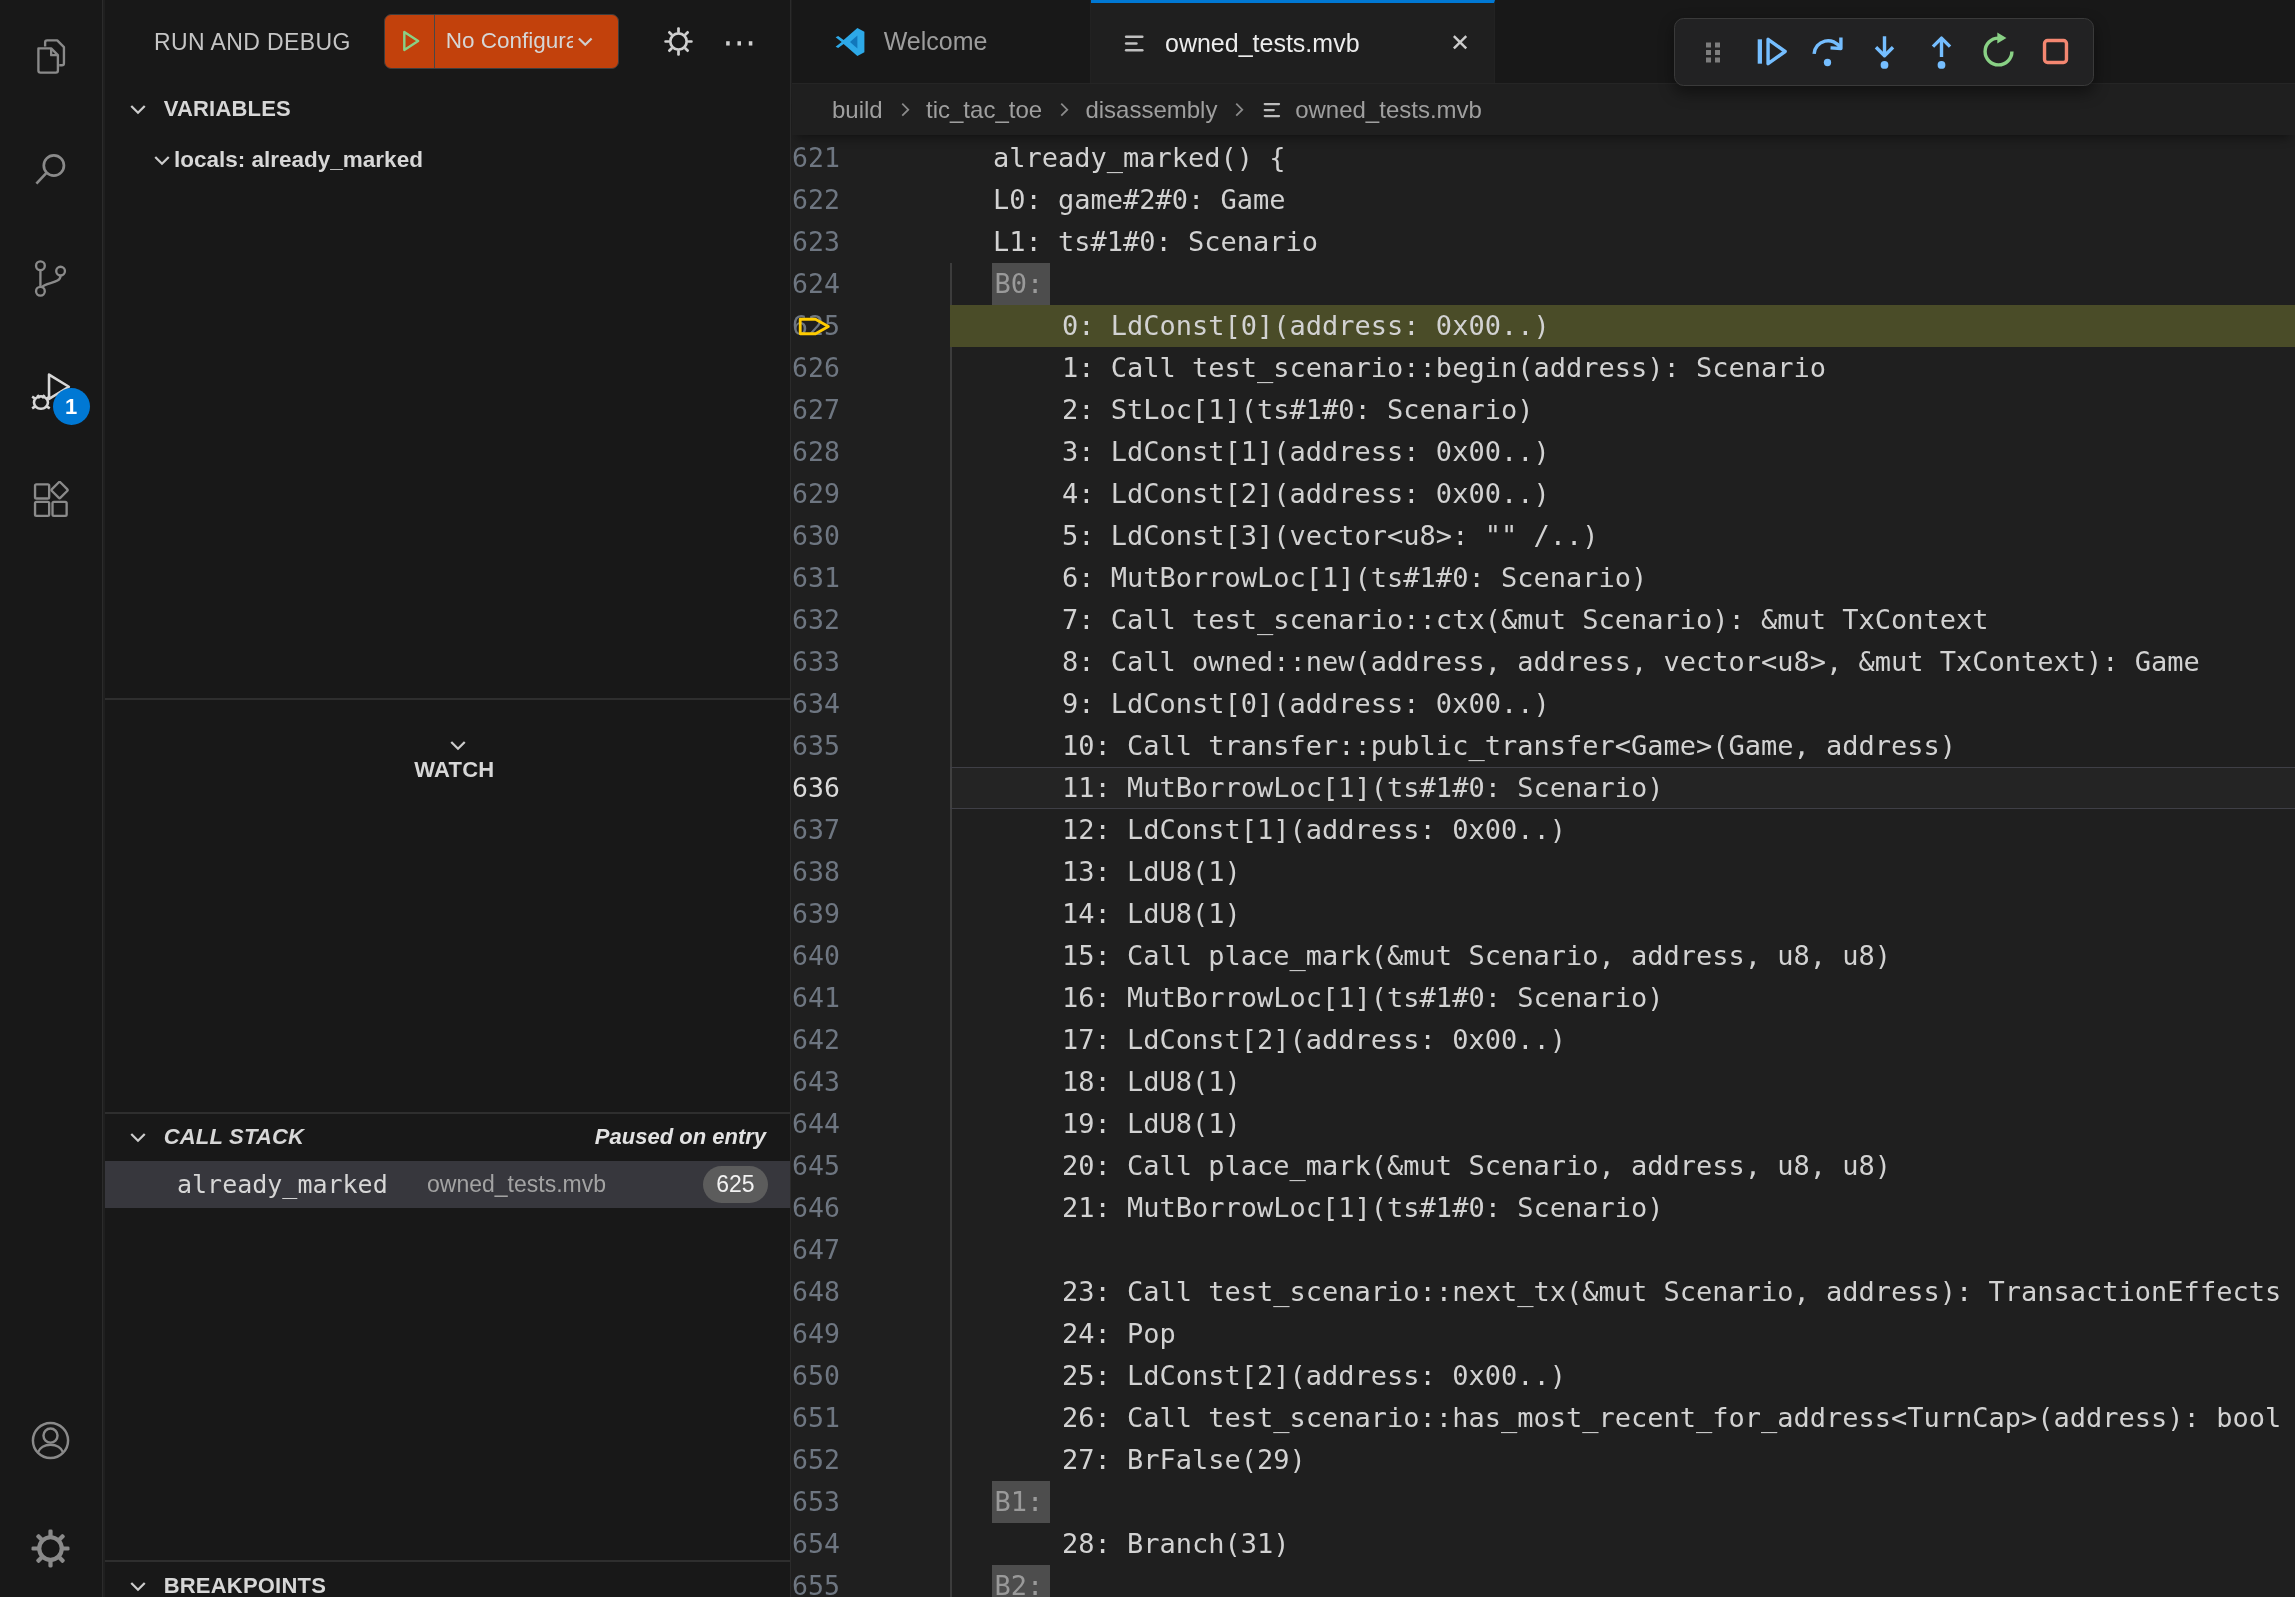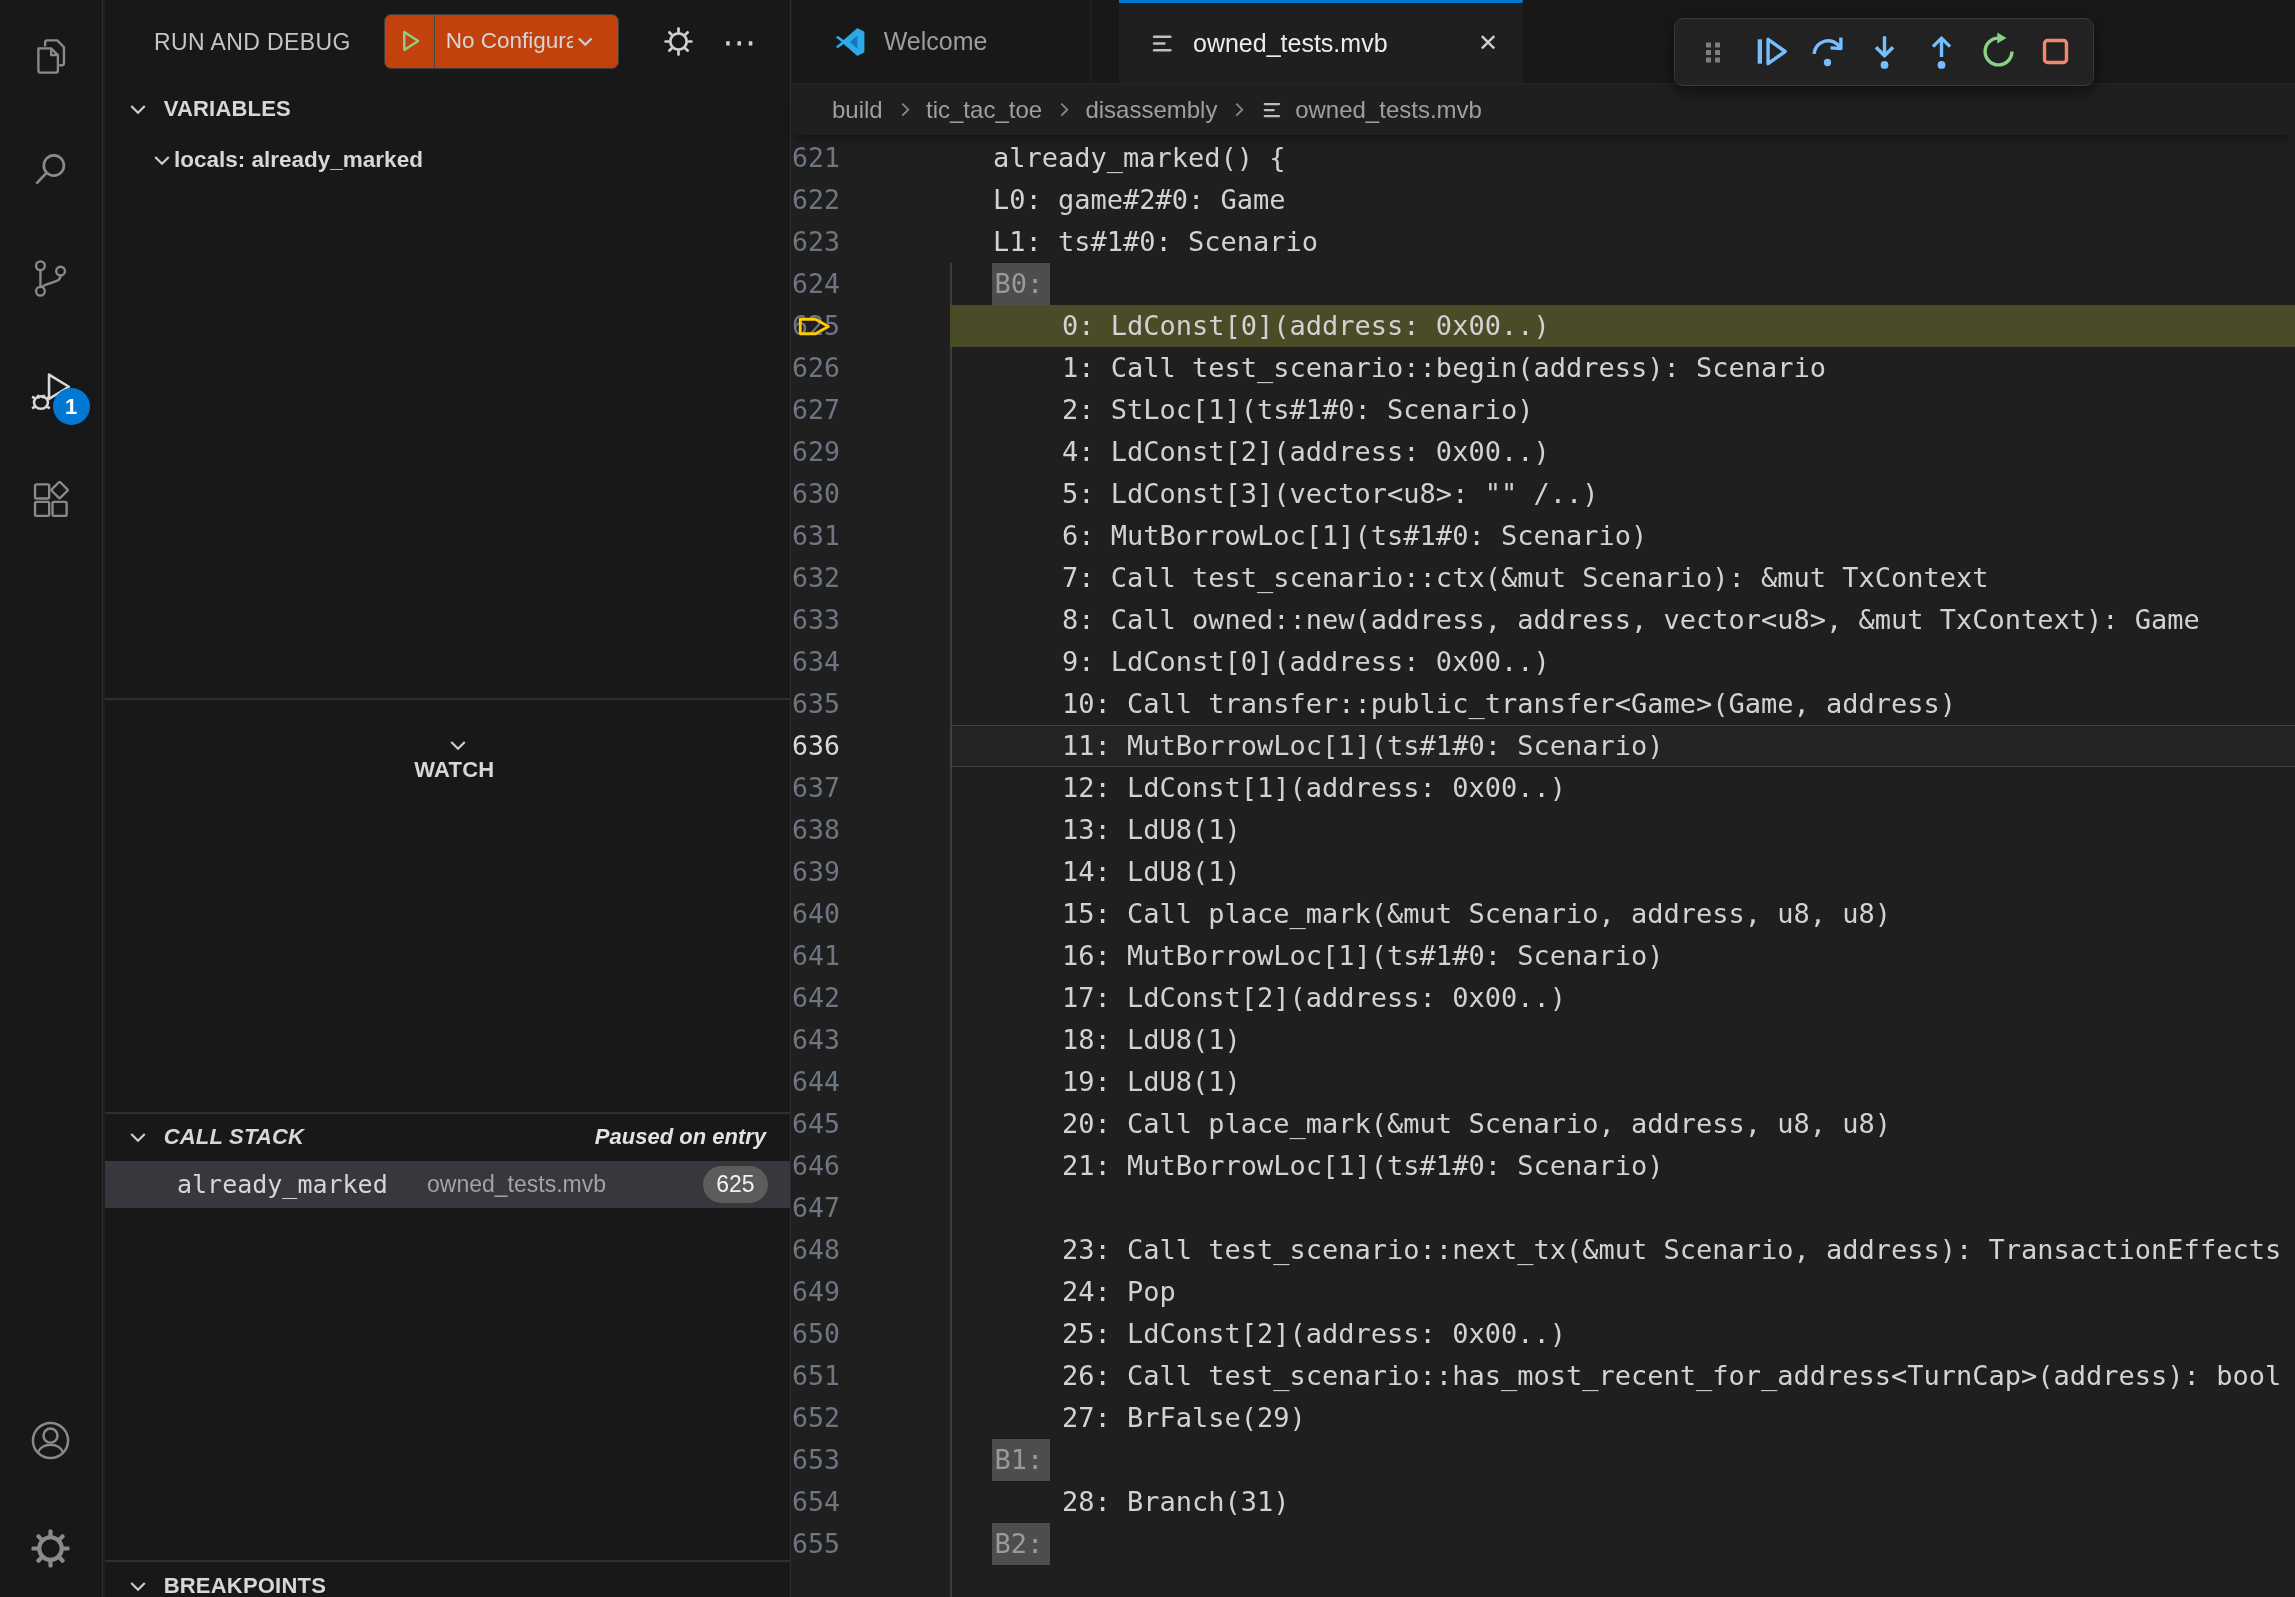--- a/index.html
+++ b/index.html
@@ -56,21 +56,21 @@
     background:#37373d; display:flex; align-items:center; cursor:pointer; }
   .frame-name { margin-left:72px; font-family:"DejaVu Sans Mono",monospace; font-size:25px; color:#d6d6d6; }
   .frame-file { position:absolute; left:322px; font-size:23px; color:#a3a3a3; }
   .frame-badge { position:absolute; right:22.5px; min-width:64px; height:37px; border-radius:18.5px;
     background:#5c5c5c; color:#f2f2f2; font-size:23px;
     display:flex; align-items:center; justify-content:center; padding:0 13px; }
 
   
   .editor { position:absolute; left:792px; top:0; right:0; height:100%; background:var(--editor-bg,#1f1f1f); }
   .tabbar { position:absolute; top:0; left:0; right:0; height:84px; background:var(--panel-bg,#181818);
-    display:flex; border-bottom:0.8px solid #252525;gap:28px; }
+    display:flex; border-bottom:0.8px solid #252525; }
   .tab { display:flex; align-items:center; font-size:25px; cursor:pointer;
     border-right:1.6px solid #222222; position:relative; }
   .tab-welcome { width:299px; padding-left:42px; color:#9d9d9d; gap:17.7px; background:var(--panel-bg,#181818); }
   .tab-owned { width:404px; padding:0 24px 0 31px; color:#ececec; gap:16px;
     background:var(--editor-bg,#1f1f1f); border-top:3.2px solid var(--accent,#0078d4); }
   .tab-close { margin-left:auto; color:#cccccc; font-size:24px; cursor:pointer; }
 
   .breadcrumbs { position:absolute; top:84px; left:0; right:0; height:51px;
     display:flex; align-items:center; padding-left:40px; gap:12px;
     font-size:24px; color:#9f9f9f; background:var(--editor-bg,#1f1f1f);
@@ -429,20 +429,26 @@
     <span class="line-text">1: Call test_scenario::begin(address): Scenario</span>
   </div>
 
   <div class="code-line kind-instr">
     <div class="line-bg"></div>
 
     <span class="line-number">627</span>
     <span class="line-text">2: StLoc[1](ts#1#0: Scenario)</span>
   </div>
 
+  <div class="code-line kind-instr">
+    <div class="line-bg"></div>
+
+    <span class="line-number">628</span>
+    <span class="line-text">3: LdConst[1](address: 0x00..)</span>
+  </div>
 
   <div class="code-line kind-instr">
     <div class="line-bg"></div>
 
     <span class="line-number">629</span>
     <span class="line-text">4: LdConst[2](address: 0x00..)</span>
   </div>
 
   <div class="code-line kind-instr">
     <div class="line-bg"></div>

